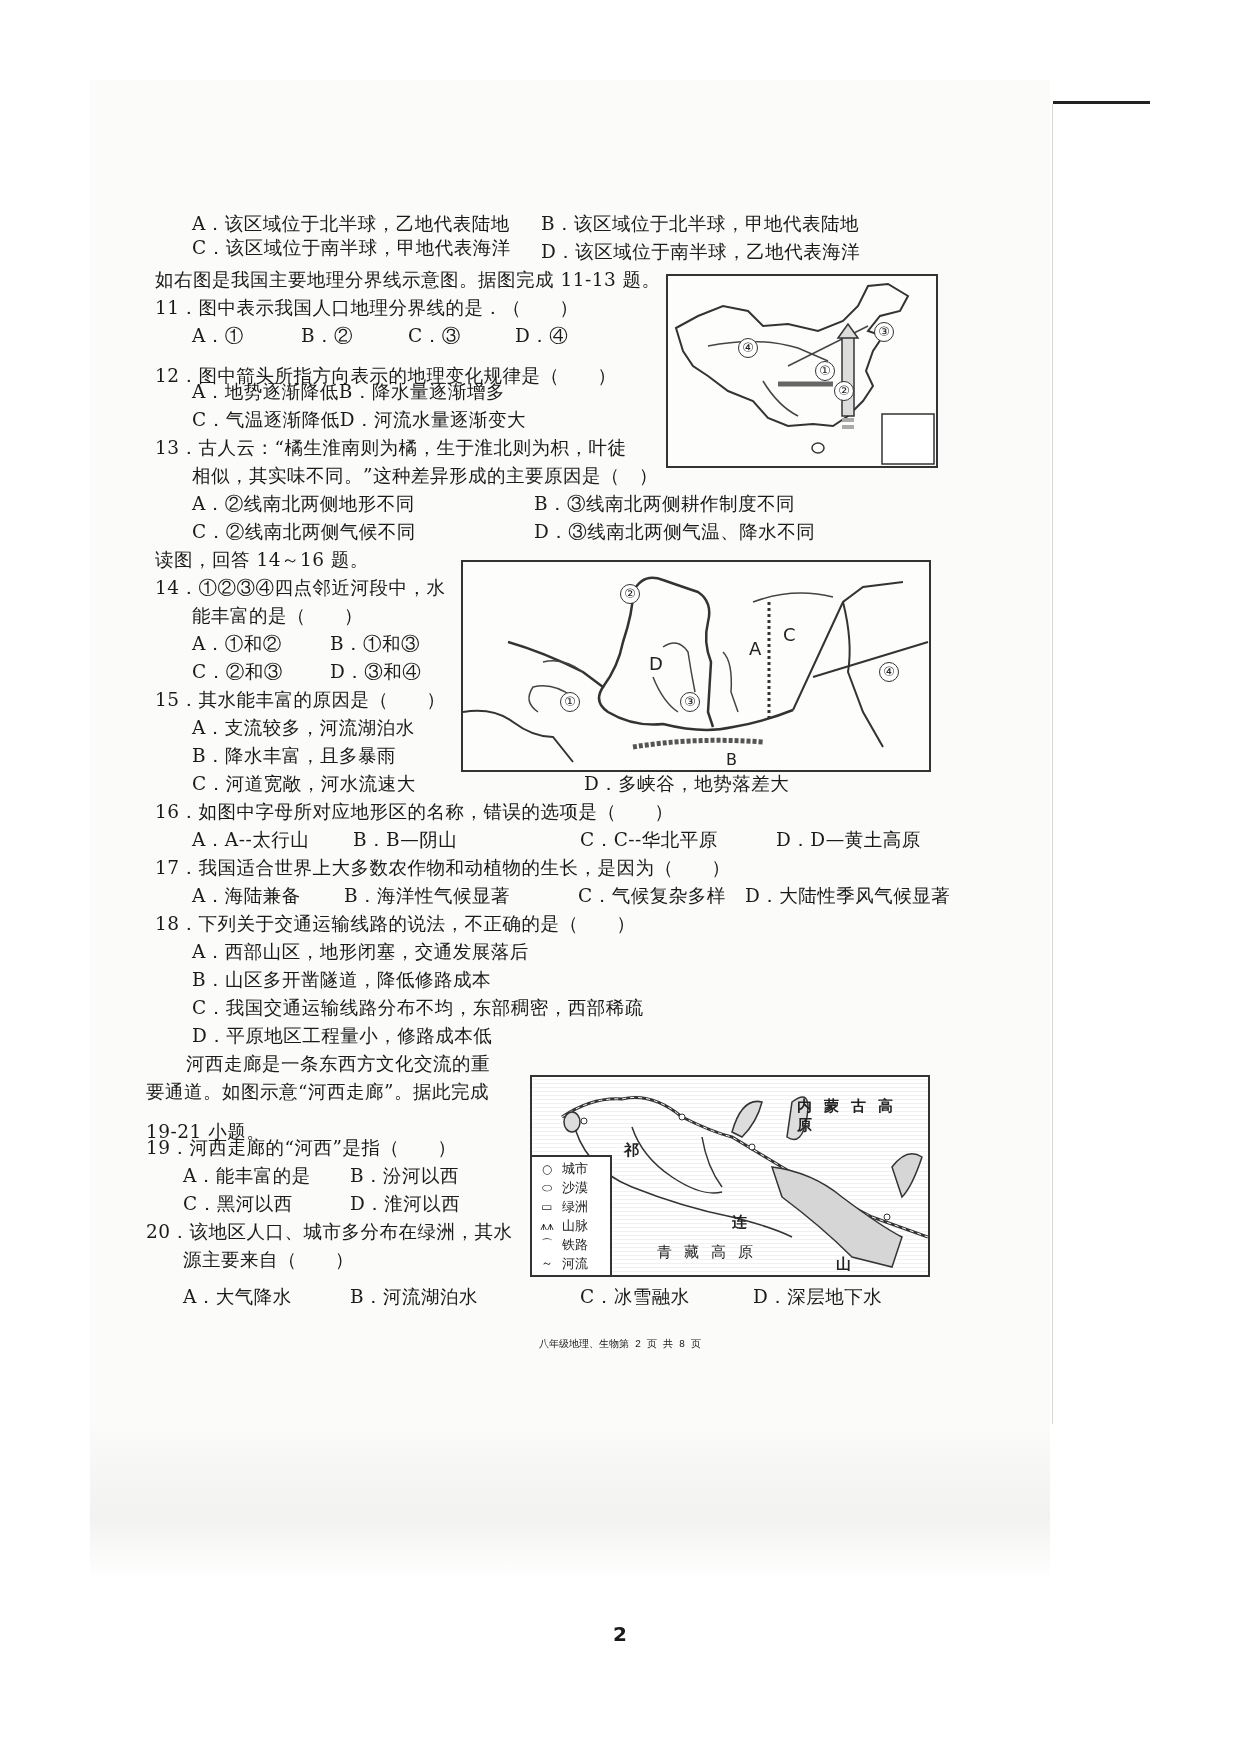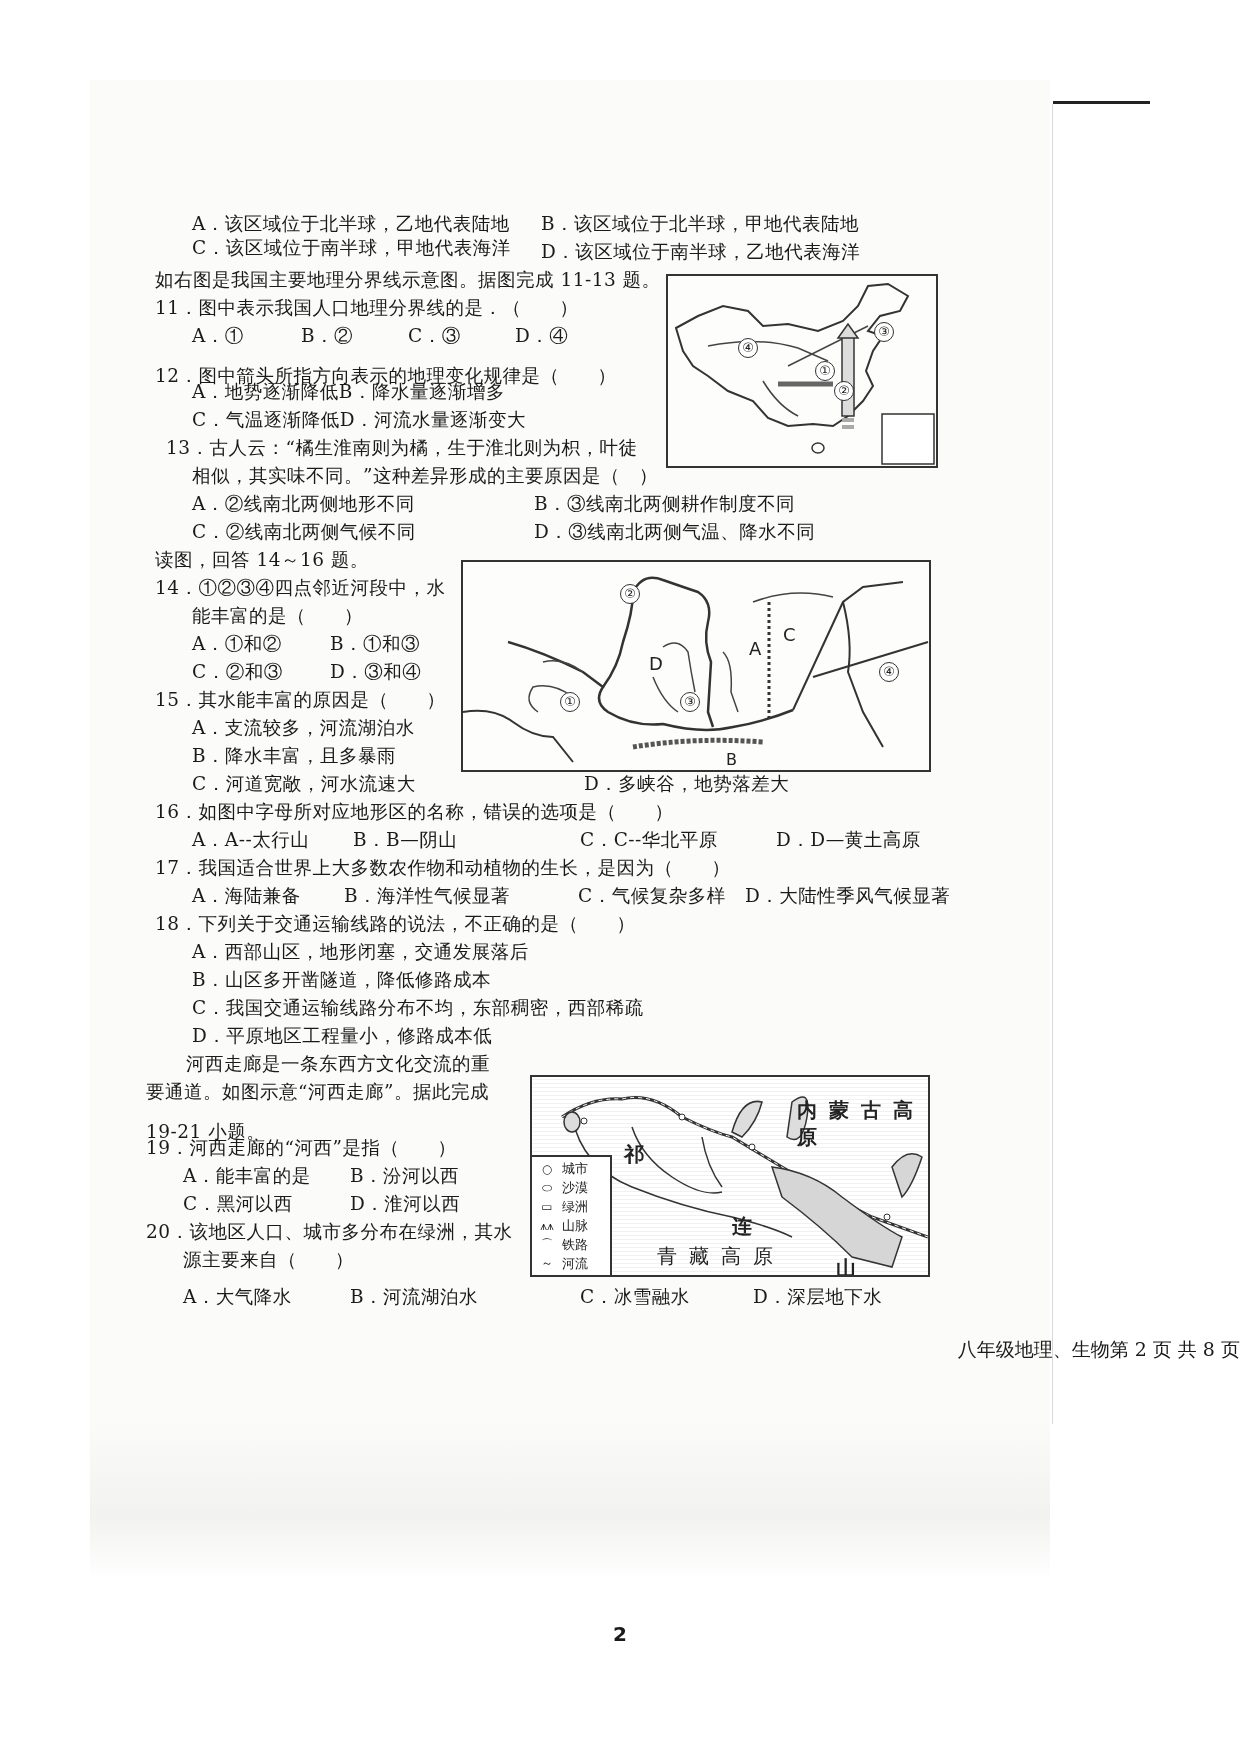--- a/index.html
+++ b/index.html
@@ -18,28 +18,28 @@
     background:linear-gradient(#fbfbf9, #f2f2f0 60%, #ffffff);
   }
   .top-rule { position:absolute; left:1053px; top:101px; width:97px; height:3px; background:#222; }
   .right-edge { position:absolute; left:1052px; top:104px; width:1px; height:1320px; background:#d8d8d8; }
 
   .line { position:absolute; font-size:18.5px; line-height:24px; white-space:nowrap; letter-spacing:0.5px; }
   .kai { font-family:"DejaVu Serif", serif; font-style:normal; }
 
   .map { position:absolute; border:2px solid #333; background:#fdfdfc; overflow:hidden; }
   .map svg { position:absolute; left:0; top:0; }
-  .maplabel { position:absolute; font-size:20px; font-family:"DejaVu Sans", sans-serif; color:#222; }
+  .maplabel { position:absolute; font-size:15px; font-family:"DejaVu Sans", sans-serif; color:#222; }
   .circ { display:inline-block; width:18px; height:18px; border:1.5px solid #333; border-radius:50%; text-align:center; line-height:18px; font-size:13px; background:#fff; }
 
   .legend { position:absolute; left:0; bottom:0; width:78px; border-right:2px solid #333; border-top:2px solid #333; background:#fff; padding:2px 0; }
   .legend .row { display:flex; align-items:center; height:19px; font-size:13px; }
   .legend .sym { width:30px; text-align:center; font-size:12px; }
 
-  .footer { position:absolute; left:0; width:1240px; text-align:right; font-size:19px; top:1337px; }
+  .footer { position:absolute; left:0; width:1240px; text-align:center; font-size:10px; top:1337px;font-family:Liberation Mono, monospace; }
   .pagenum { position:absolute; left:0; width:1240px; text-align:center; top:1622px; font-family:"DejaVu Sans", sans-serif; font-weight:bold; font-size:20px; }
 </style>
 </head>
 <body>
 
 <div class="scan"></div>
 <div class="scan-fade"></div>
 <div class="top-rule"></div>
 <div class="right-edge"></div>
 
@@ -53,21 +53,21 @@
 <div class="line" style="left:155px;top:296px">11．图中表示我国人口地理分界线的是．（　　）</div>
 <div class="line" style="left:192px;top:324px">A．①</div>
 <div class="line" style="left:301px;top:324px">B．②</div>
 <div class="line" style="left:408px;top:324px">C．③</div>
 <div class="line" style="left:515px;top:324px">D．④</div>
 
 <div class="line" style="left:155px;top:364px">12．图中箭头所指方向表示的地理变化规律是（　　）</div>
 <div class="line" style="left:192px;top:380px">A．地势逐渐降低B．降水量逐渐增多</div>
 <div class="line" style="left:192px;top:408px">C．气温逐渐降低D．河流水量逐渐变大</div>
 
-<div class="line" style="left:166px;top:436px">13．古人云：“橘生淮南则为橘，生于淮北则为枳，叶徒</div>
+<div class="line" style="left:155px;top:436px">13．古人云：“橘生淮南则为橘，生于淮北则为枳，叶徒</div>
 <div class="line" style="left:192px;top:464px">相似，其实味不同。”这种差异形成的主要原因是（　）</div>
 <div class="line" style="left:192px;top:492px">A．②线南北两侧地形不同</div>
 <div class="line" style="left:534px;top:492px">B．③线南北两侧耕作制度不同</div>
 <div class="line" style="left:192px;top:520px">C．②线南北两侧气候不同</div>
 <div class="line" style="left:534px;top:520px">D．③线南北两侧气温、降水不同</div>
 
 <div class="map" style="left:666px;top:274px;width:268px;height:190px;">
   <svg width="268" height="190" viewBox="0 0 268 190">
     <path d="M8,52 L30,40 L55,30 L80,35 L95,50 L120,48 L150,55 L175,45 L190,30 L200,10 L220,8 L240,20 L232,35 L212,40 L200,55 L215,60 L205,75 L198,95 L205,110 L195,125 L180,140 L165,150 L145,148 L120,150 L100,142 L85,125 L60,115 L40,100 L25,90 L15,75 Z" fill="none" stroke="#333" stroke-width="2"></path>
     <path d="M40,70 Q90,60 130,72 L160,85" fill="none" stroke="#444" stroke-width="1.5"></path>

